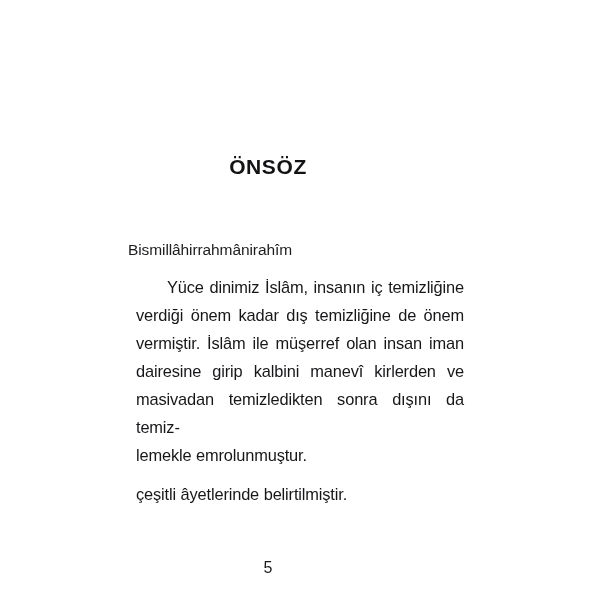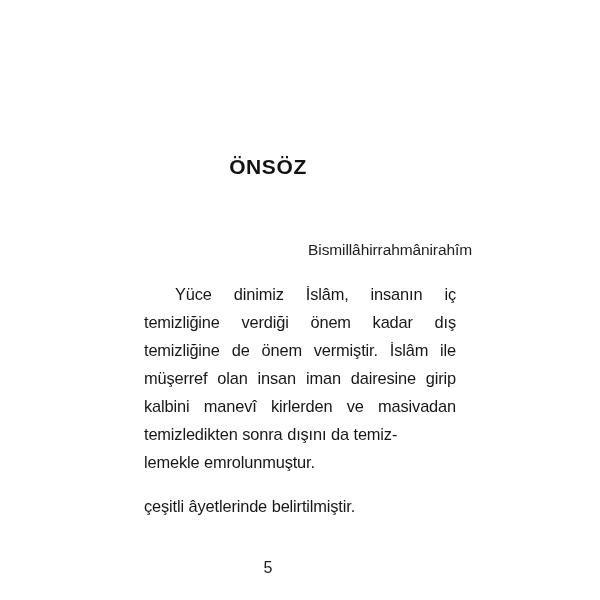--- a/index.html
+++ b/index.html
@@ -34,30 +34,30 @@
 
   
   .text-column {
     position: absolute;
     left: 128px;
     top: 236px;
     width: 344px;
   }
 
   .invocation {
-    text-align: right;
+    text-align: left;
     font-size: 15.5px;
     line-height: 28px;
     letter-spacing: -0.1px;
     margin: 0 0 9px 0;
     color: #1d1d20;
   }
 
   .body-para {
-    margin: 16px;
+    margin: 8px;
     font-size: 16.4px;
     line-height: 28px;
     text-align: justify;
     text-align-last: left;
     text-indent: 31px;
     letter-spacing: -0.15px;
     word-spacing: 0.2px;
     color: #17171a;
     -moz-hyphens: none;
     hyphens: none;

